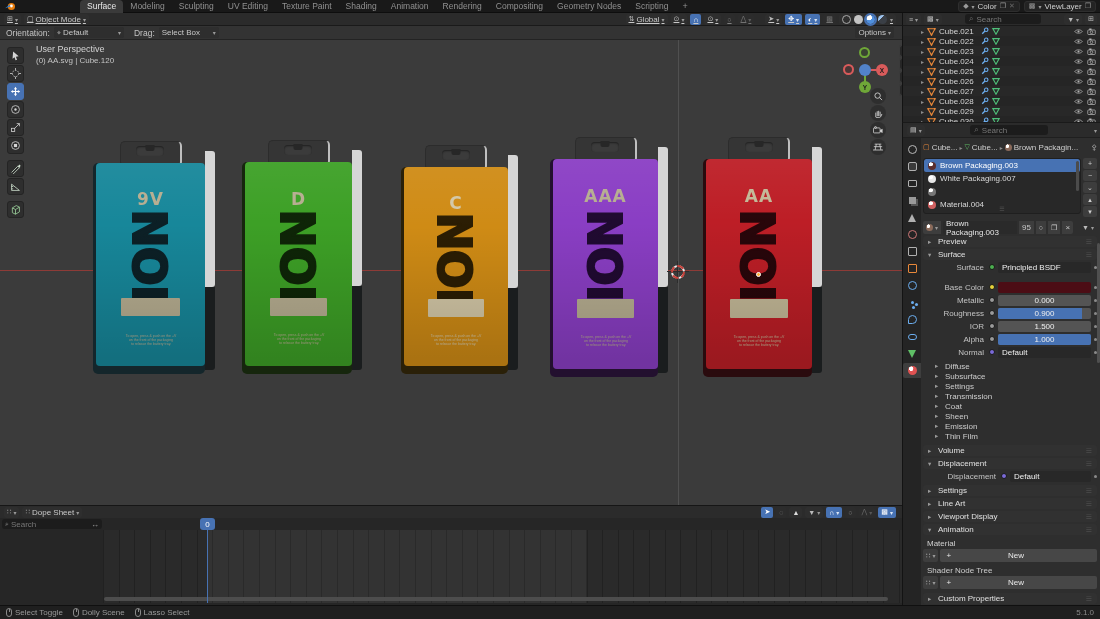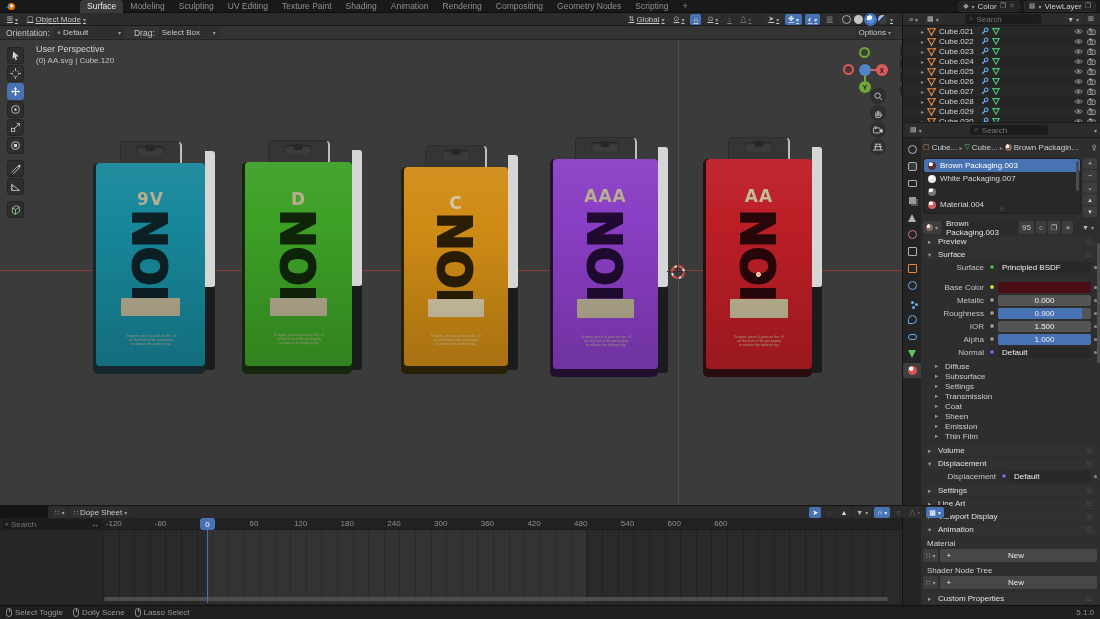--- a/index.html
+++ b/index.html
@@ -63,21 +63,21 @@
   .fineprint { position:absolute; left:50%; top:84%; width:160%; transform:translateX(-50%) scale(.58); transform-origin:center top; text-align:center; font-size:6px; line-height:7px; }
   .origin-dot { position:absolute; width:5px; height:5px; border-radius:50%; background:#ffb23e; border:1px solid #fff; }
   
   #cursor3d { position:absolute; left:671px; top:225px; width:14px; height:14px; }
   #cursor3d .ring1 { position:absolute; inset:0; border:2px dashed #c8413a; border-radius:50%; }
   #cursor3d .ring2 { position:absolute; inset:0; border:2px dashed #e9e9e9; border-radius:50%; transform:rotate(25deg); }
   #cursor3d .vln, #cursor3d .hln { position:absolute; background:#2c2c2c; }
   #cursor3d .vln { left:6px; width:1px; top:-4px; height:22px; }
   #cursor3d .hln { top:6px; height:1px; left:-4px; width:22px; }
   
-  #ds-header { position:absolute; left:0; top:505px; width:902px; height:13px; background:#2b2b2b; display:flex; align-items:flex-end; border-top:1px solid #161616; z-index:30;margin-left:48px; }
+  #ds-header { position:absolute; left:0; top:505px; width:902px; height:13px; background:#2b2b2b; display:flex; align-items:center; border-top:1px solid #161616; z-index:30; }
   #dopesheet { position:absolute; left:0; top:518px; width:902px; height:87px; background:#262626; overflow:hidden; z-index:10; }
   #ds-ruler { position:absolute; left:0; top:0; width:902px; height:12px; background:#222222; border-bottom:1px solid #1b1b1b; }
   .tick { position:absolute; top:1px; transform:translateX(-50%); color:#8f8f8f; font-size:8px; }
   #ds-search { position:absolute; left:2px; top:1px; width:100px; height:10px; display:flex; align-items:center; gap:2px; background:#1c1c1c; border-radius:3px; padding:0 3px; color:#777; font-size:8px; }
   #ds-grid { position:absolute; left:103px; top:12px; width:799px; height:73px;
     background-image:repeating-linear-gradient(90deg, rgba(0,0,0,.22) 0 1px, transparent 1px 15.6px); background-color:#2a2a2a; }
   #ds-range { position:absolute; left:207px; top:12px; width:379px; height:73px; background:rgba(255,255,255,.045); }
   #summary-row { position:absolute; left:0; top:12px; width:902px; height:10px; background:#452a26; }
   #summary-left { position:absolute; left:0; top:0; width:103px; height:10px; background:#6e3f38; color:#e8e2e0; display:flex; align-items:center; gap:3px; padding-left:4px; font-size:8px; }
   #playhead-tag { position:absolute; left:200px; top:0; width:15px; height:12px; background:#4772b3; border-radius:3px; color:#fff; font-size:8px; display:flex; align-items:center; justify-content:center; z-index:5;}
@@ -555,35 +555,20 @@
         <span class="carat">▾</span>
       </span>
     <span class="chip blue">
         <span style="font-size:7px">▩</span>
         <span class="carat" style="color:#dce6f5">▾</span>
       </span>
   </div>
 </div>
 
 <div id="dopesheet">
-  <div id="ds-ruler">
-      <span class="tick" style="left: 113.804px;">-120</span>
-      <span class="tick" style="left: 160.502px;">-60</span>
-      <span class="tick" style="left: 253.898px;">60</span>
-      <span class="tick" style="left: 300.596px;">120</span>
-      <span class="tick" style="left: 347.294px;">180</span>
-      <span class="tick" style="left: 393.992px;">240</span>
-      <span class="tick" style="left: 440.69px;">300</span>
-      <span class="tick" style="left: 487.388px;">360</span>
-      <span class="tick" style="left: 534.086px;">420</span>
-      <span class="tick" style="left: 580.784px;">480</span>
-      <span class="tick" style="left: 627.482px;">540</span>
-      <span class="tick" style="left: 674.18px;">600</span>
-      <span class="tick" style="left: 720.878px;">660</span>
-    </div>
   <div id="ds-search">
     <span class="mini-ic">⌕</span>
     <span>Search</span>
     <span style="margin-left:auto;color:#999">↔</span>
   </div>
   <div id="ds-grid"></div>
   <div id="ds-range"></div>
   <div id="playhead-line"></div>
   <div id="playhead-tag">0</div>
   <div id="ds-scroll"></div>

